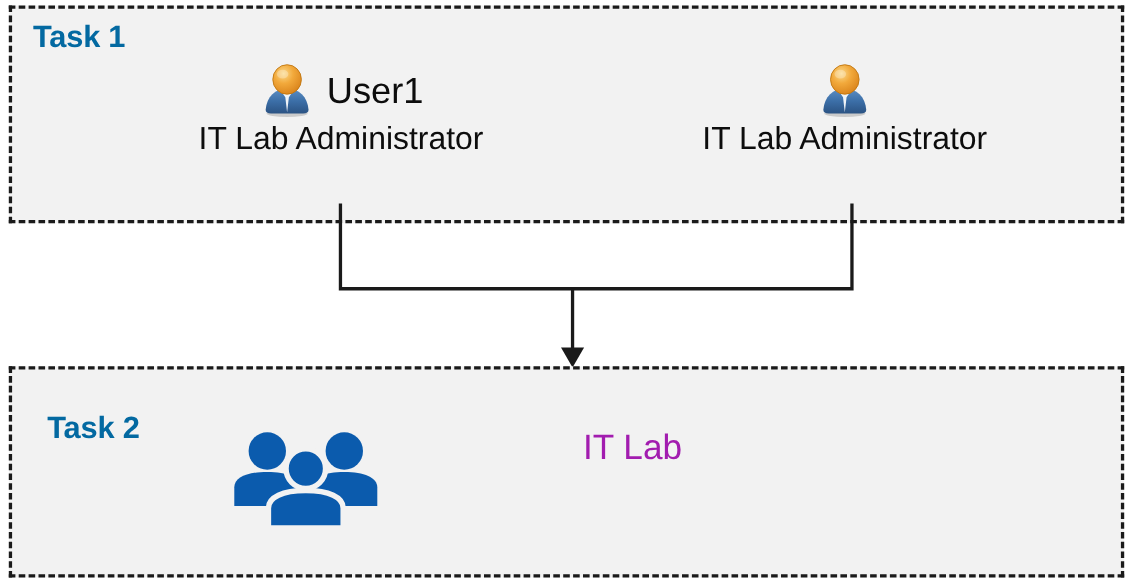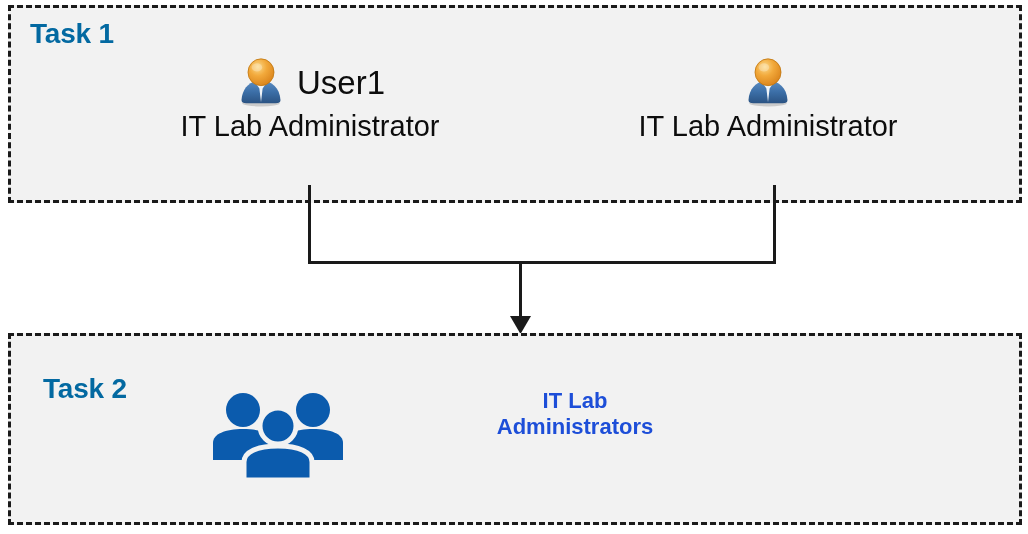--- a/index.html
+++ b/index.html
@@ -99,24 +99,24 @@
     height: 94px;
   }
   #group-icon { display: block; width: 136px; height: 94px; }
 
   #group-label {
     position: absolute;
     left: 400px;
     top: 388px;
     width: 350px;
     text-align: center;
-    font-size: 22px;
-    font-weight: 700;
+    font-size: 32px;
+    font-weight: 400;
     line-height: 1.18;
-    color: #1d4ed8;
+    color: #a21caf;
   }
 
   
   #connector {
     position: absolute;
     left: 0; top: 0;
     width: 1028px;
     height: 534px;
     pointer-events: none;
   }
@@ -215,16 +215,15 @@
         <path d="M73 72 L73 55 C73 46 85 41 103 41 C121 41 133 46 133 55 L133 72 Z"></path>
 
         <circle cx="68" cy="38" r="18" stroke="#F2F2F2" stroke-width="5"></circle>
         <path d="M34 92 L34 74 C34 64 47 58 68 58 C89 58 102 64 102 74 L102 92 Z" stroke="#F2F2F2" stroke-width="5"></path>
       </g>
     </svg>
   </div>
 
   <div id="group-label">
     <div>IT Lab</div>
-    <div>Administrators</div>
   </div>
 
 </div>
 
 </body></html>

